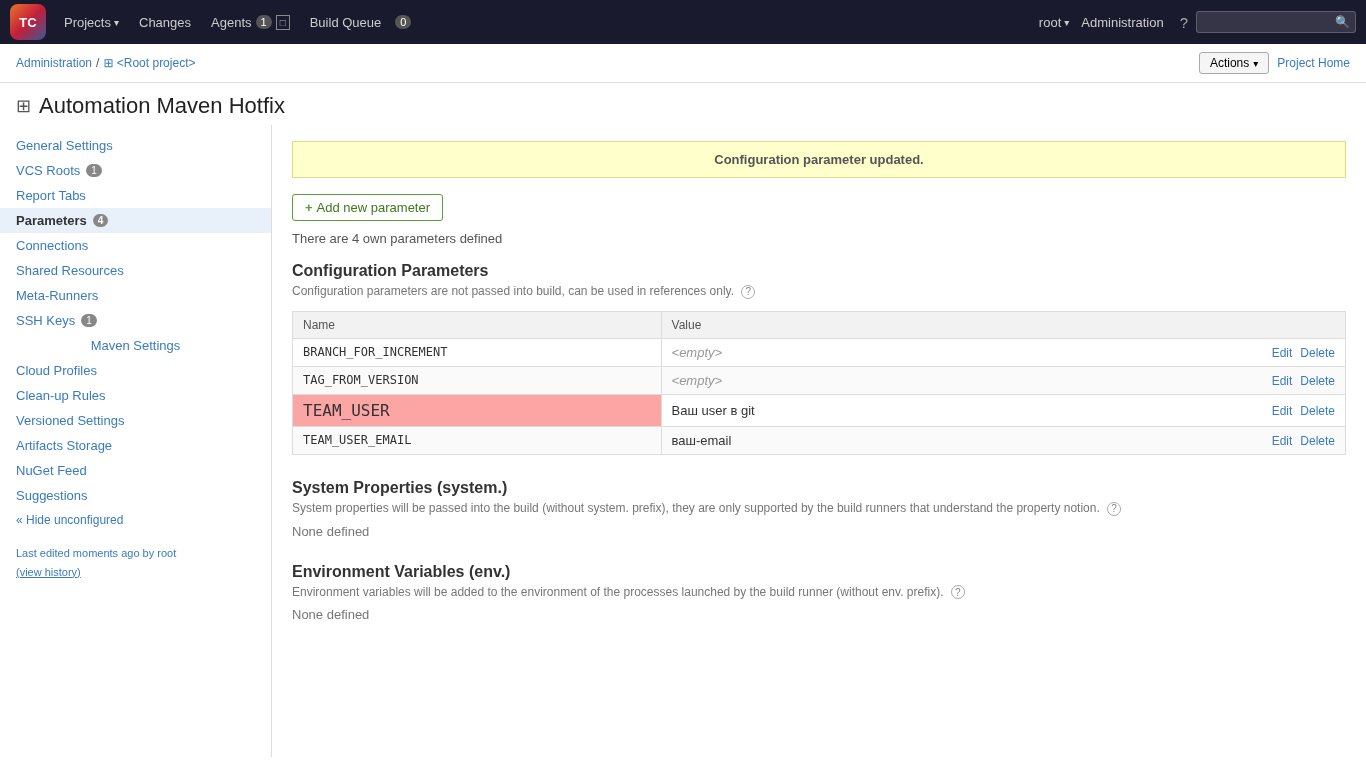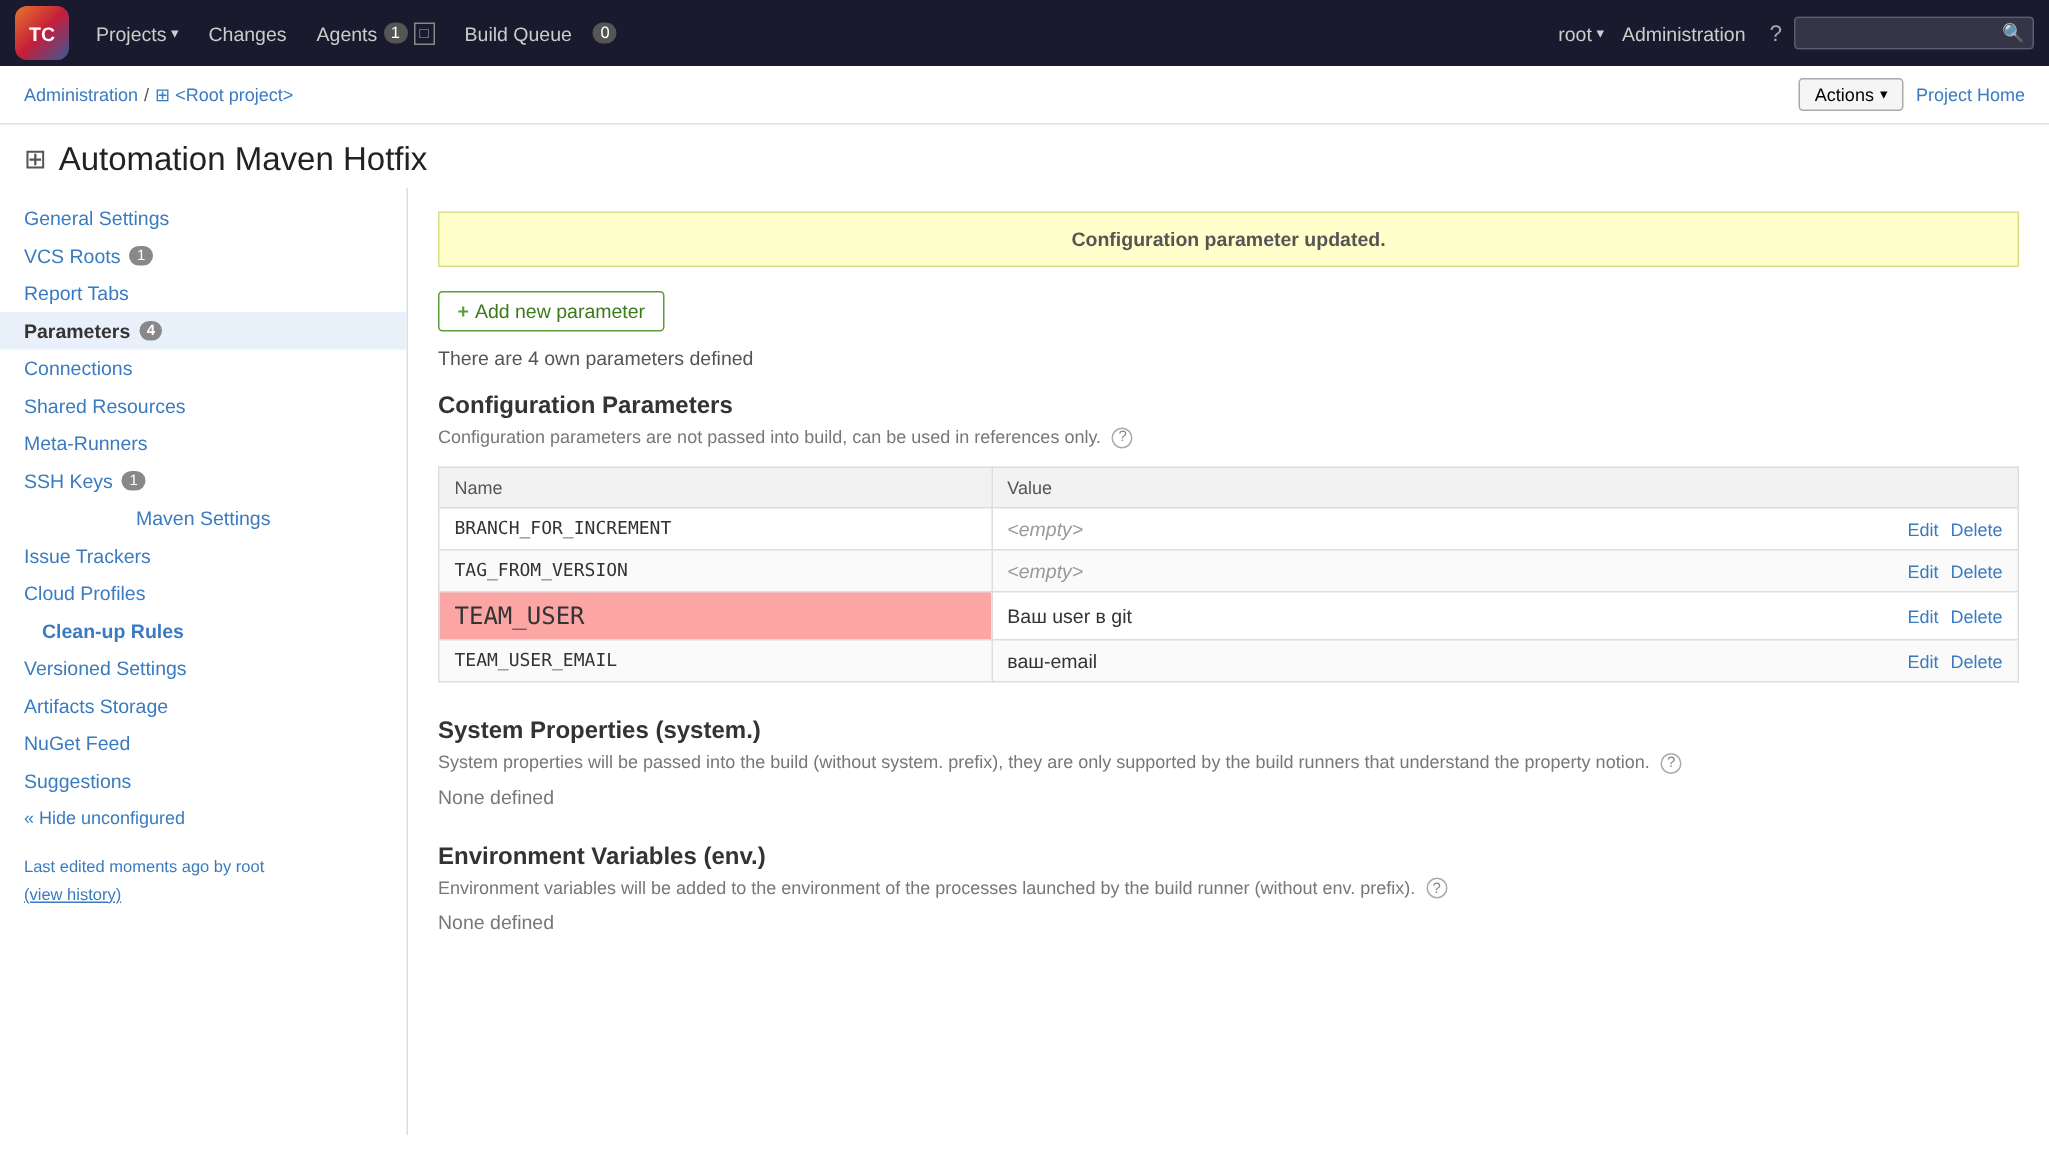--- a/index.html
+++ b/index.html
@@ -100,29 +100,26 @@
 
     <div style="padding:5px 16px;cursor:pointer;color:#3a7bbf;font-size:13px;display:flex;align-items:center;gap:6px;">
       <span>SSH Keys</span>
       <span style="background:#888;color:white;border-radius:8px;padding:1px 5px;font-size:10px;">1</span>
     </div>
 
     <div style="padding:5px 16px;cursor:pointer;color:#3a7bbf;font-size:13px;text-align:center;">
       <span>Maven Settings</span>
     </div>
 
-    <div style="padding:5px 16px;cursor:pointer;color:#3a7bbf;font-size:13px;">
-      <span>Issue Trackers</span>
-    </div>
 
     <div style="padding:5px 16px;cursor:pointer;color:#3a7bbf;font-size:13px;">
       <span>Cloud Profiles</span>
     </div>
 
-    <div style="padding:5px 28px;cursor:pointer;color:#3a7bbf;font-size:13px;font-weight:bold;">
+    <div style="padding:5px 16px;cursor:pointer;color:#3a7bbf;font-size:13px;">
       <span>Clean-up Rules</span>
     </div>
 
     <div style="padding:5px 16px;cursor:pointer;color:#3a7bbf;font-size:13px;">
       <span>Versioned Settings</span>
     </div>
 
     <div style="padding:5px 16px;cursor:pointer;color:#3a7bbf;font-size:13px;">
       <span>Artifacts Storage</span>
     </div>

